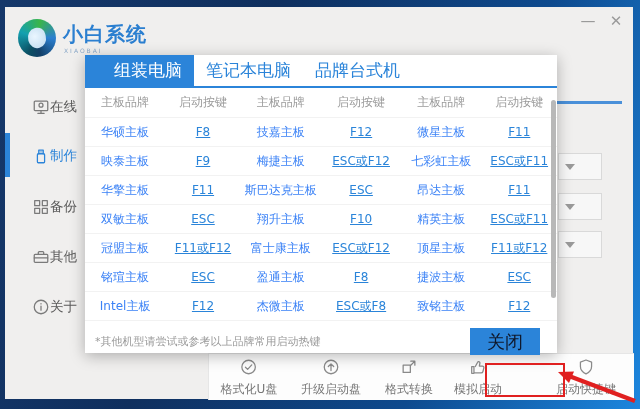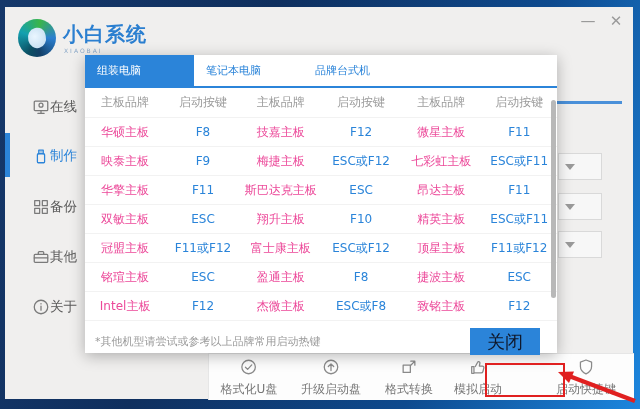--- a/index.html
+++ b/index.html
@@ -37,27 +37,27 @@
   .bottombar{position:absolute;left:203px;top:346px;width:425px;height:46px;background:#fdfdfd;
        border-top:1px solid #e6e6e6;border-left:1px solid #e6e6e6;z-index:4;}
   .bbtn{position:absolute;top:4px;transform:translateX(-50%);text-align:center;color:#777;cursor:pointer;}
   .bbtn .icon{display:block;width:18px;height:18px;margin:0 auto 2px;color:#8a8a8a;}
   .bbtn .blabel{font-size:12px;white-space:nowrap;}
 
   
   .modal{position:absolute;left:80px;top:48px;width:472px;height:298px;background:#fff;z-index:10;
        box-shadow:0 3px 14px rgba(0,0,0,0.28);}
   .tabs{display:flex;height:33px;border-bottom:2px solid #2b84d9;box-sizing:border-box;}
-  .tab{min-width:85px;padding:0 12px;line-height:31px;text-align:left;font-size:11px;color:#2b84d9;cursor:pointer;}
+  .tab{min-width:85px;padding:0 12px;line-height:31px;text-align:right;font-size:17px;color:#2b84d9;cursor:pointer;}
   .tab.active{background:#2b84d9;color:#fff;}
   .thead,.trow{display:grid;grid-template-columns:17% 16% 17% 17% 17% 16%;align-items:center;text-align:center;}
   .thead{height:29px;font-size:12px;color:#9a9a9a;}
   .trow{height:28px;border-top:1px solid #f2f2f2;font-size:12px;}
-  .tcell.brand{color:#ec4899;}
-  .tcell.key{color:#2a84d9;}
+  .tcell.brand{color:#3b82f6;}
+  .tcell.key{color:#2a84d9;text-decoration:underline;}
   .mfooter{height:40px;display:flex;align-items:center;justify-content:space-between;padding:0 17px 0 10px;border-top:1px solid #f2f2f2;}
   .mnote{font-size:11px;color:#999;}
   .mclose{width:70px;height:27px;line-height:27px;text-align:center;background:#2b84d9;color:#0f172a;font-size:18px;cursor:pointer;}
   .scrollbar{position:absolute;right:1px;top:45px;width:5px;height:198px;background:#b8b8b8;border-radius:3px;}
 
   
   .anno-box{position:absolute;left:480px;top:356px;width:76px;height:30px;border:2px solid #e02020;z-index:30;}
   .anno-arrow{position:absolute;left:550px;top:358px;width:85px;height:42px;z-index:30;}
 </style>
 </head>

